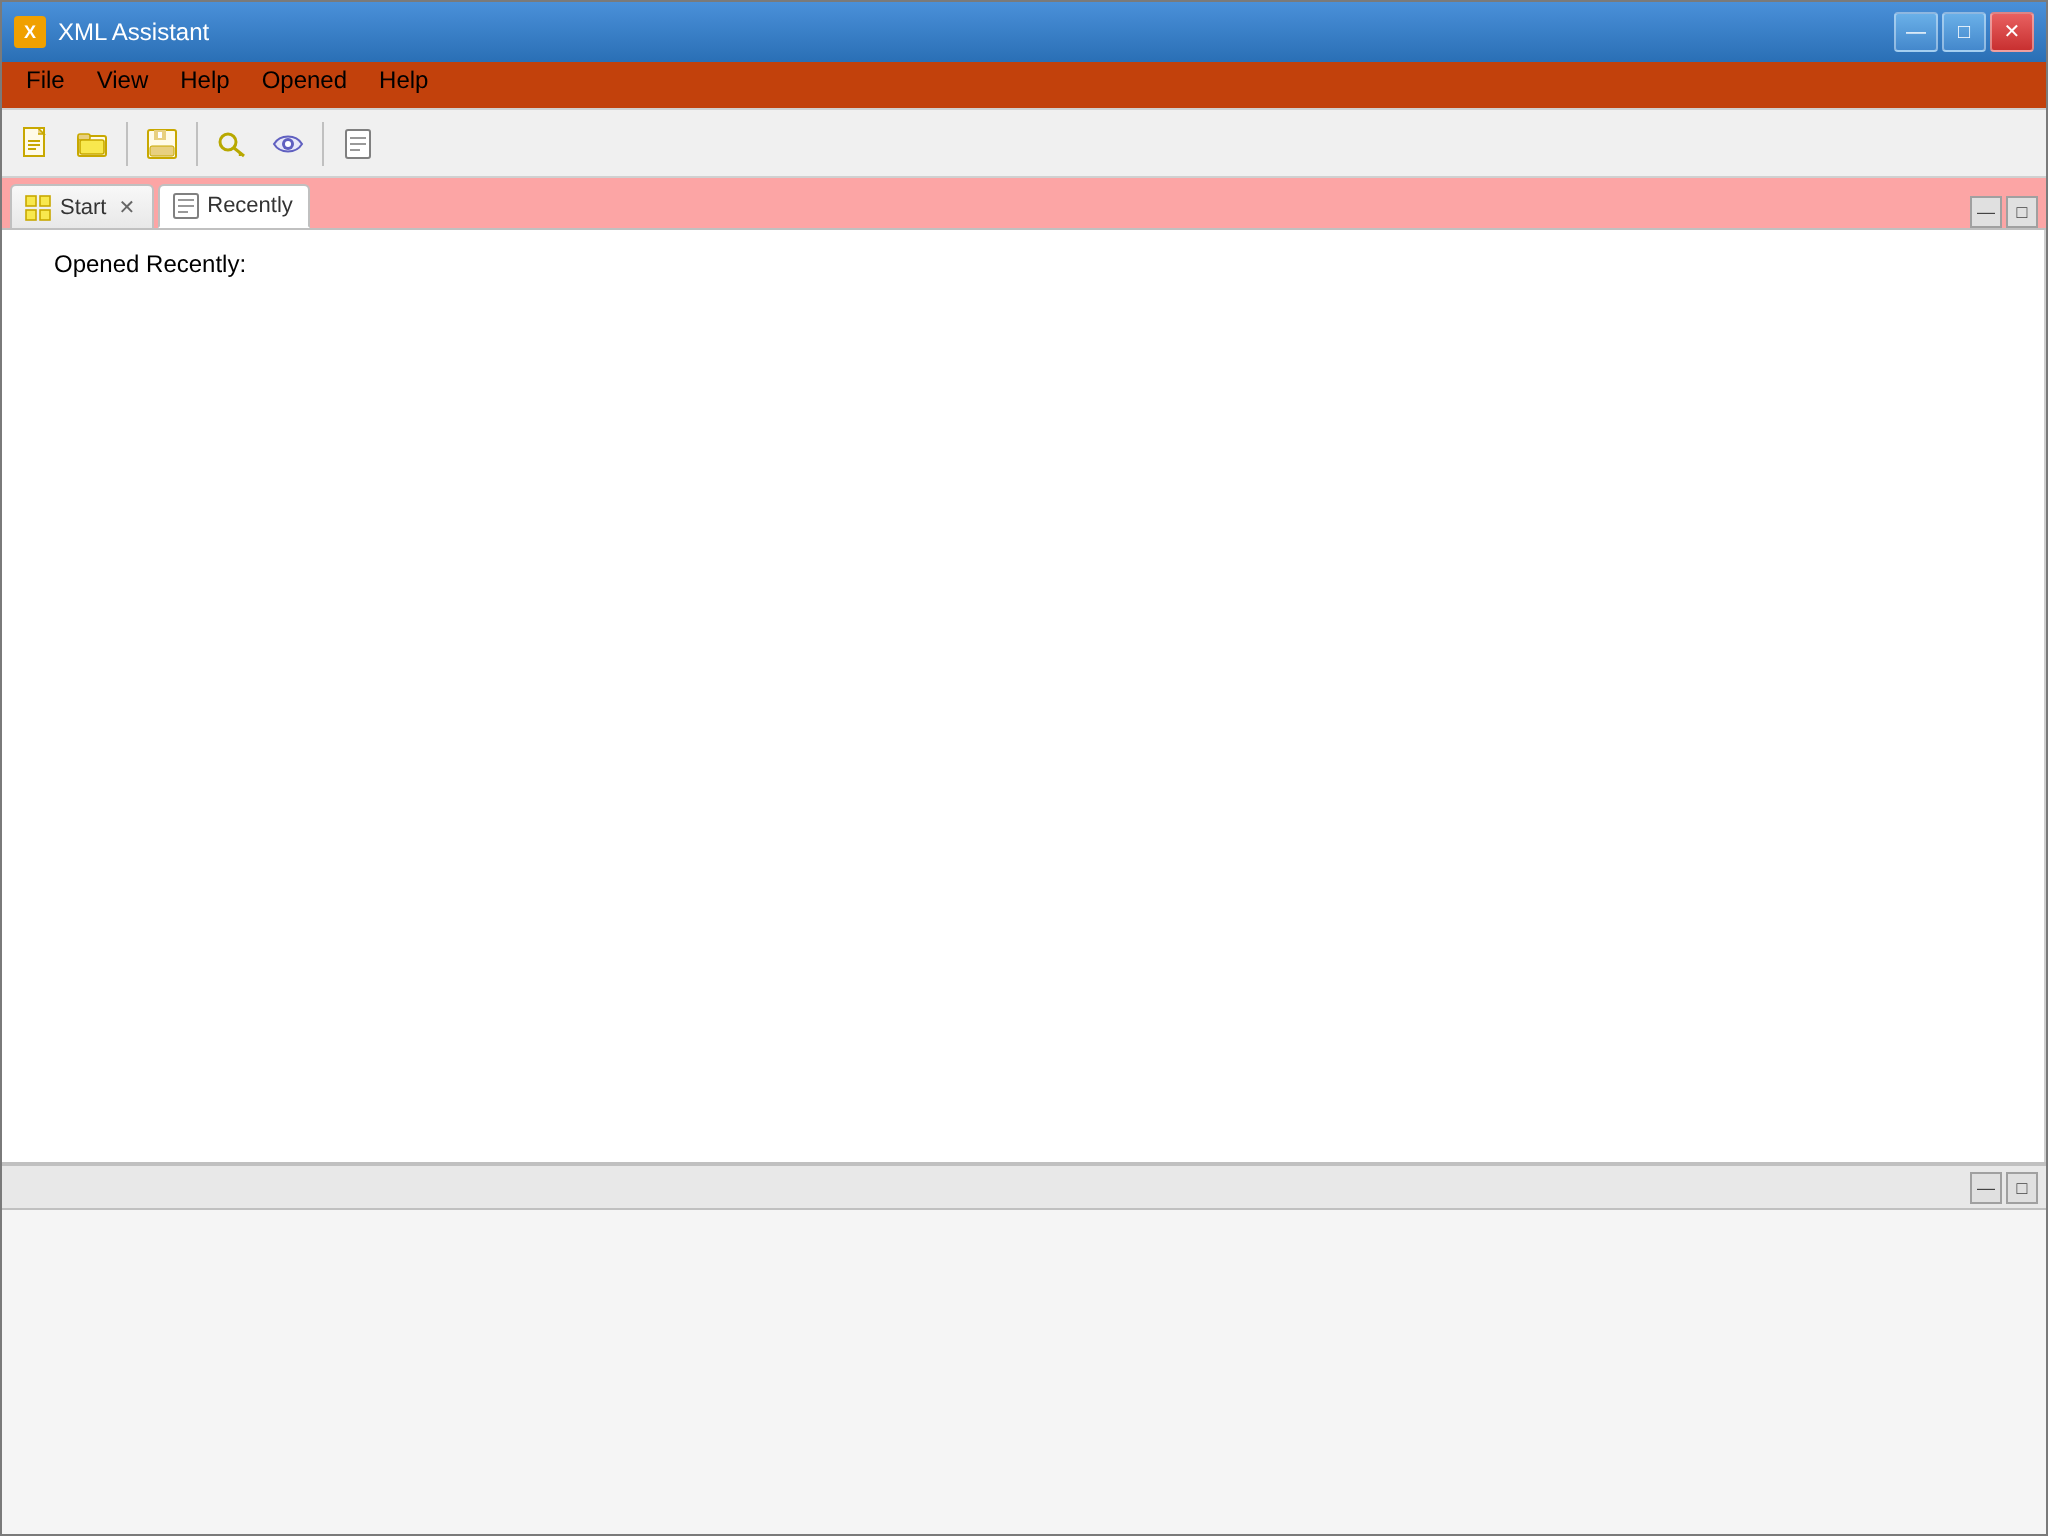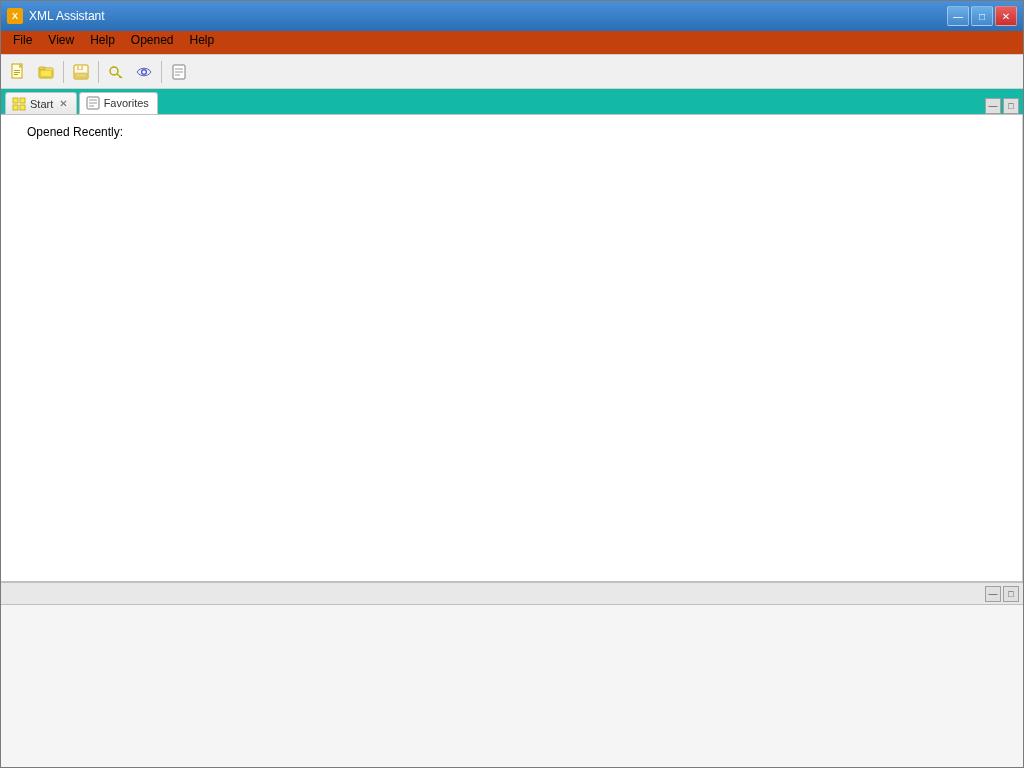--- a/index.html
+++ b/index.html
@@ -125,21 +125,21 @@
     .toolbar-separator {
       width: 1px;
       height: 22px;
       background: #c0c0c0;
       margin: 0 2px;
     }
 
     
     .tab-bar {
       height: 26px;
-      background: #14b8a6;
+      background: #fca5a5;
       border-bottom: 1px solid #c0c0c0;
       display: flex;
       align-items: flex-end;
       padding-left: 4px;
     }
 
     .tab-controls-right {
       margin-left: auto;
       display: flex;
       align-items: center;
@@ -353,21 +353,21 @@
       <span class="tab-close">✕</span>
     </div>
 
     <div class="tab active">
       <svg width="14" height="14" viewBox="0 0 14 14">
         <rect x="1" y="1" width="12" height="12" rx="1" fill="white" stroke="#808080" stroke-width="1"></rect>
         <line x1="3" y1="4" x2="11" y2="4" stroke="#808080" stroke-width="0.8"></line>
         <line x1="3" y1="7" x2="11" y2="7" stroke="#808080" stroke-width="0.8"></line>
         <line x1="3" y1="10" x2="8" y2="10" stroke="#808080" stroke-width="0.8"></line>
       </svg>
-      <span>Favorites</span>
+      <span>Recently</span>
     </div>
     <div class="tab-controls-right">
       <div class="tab-control-btn">—</div>
       <div class="tab-control-btn">□</div>
     </div>
   </div>
 
   <div class="main-content">
 
     <div class="start-panel">

